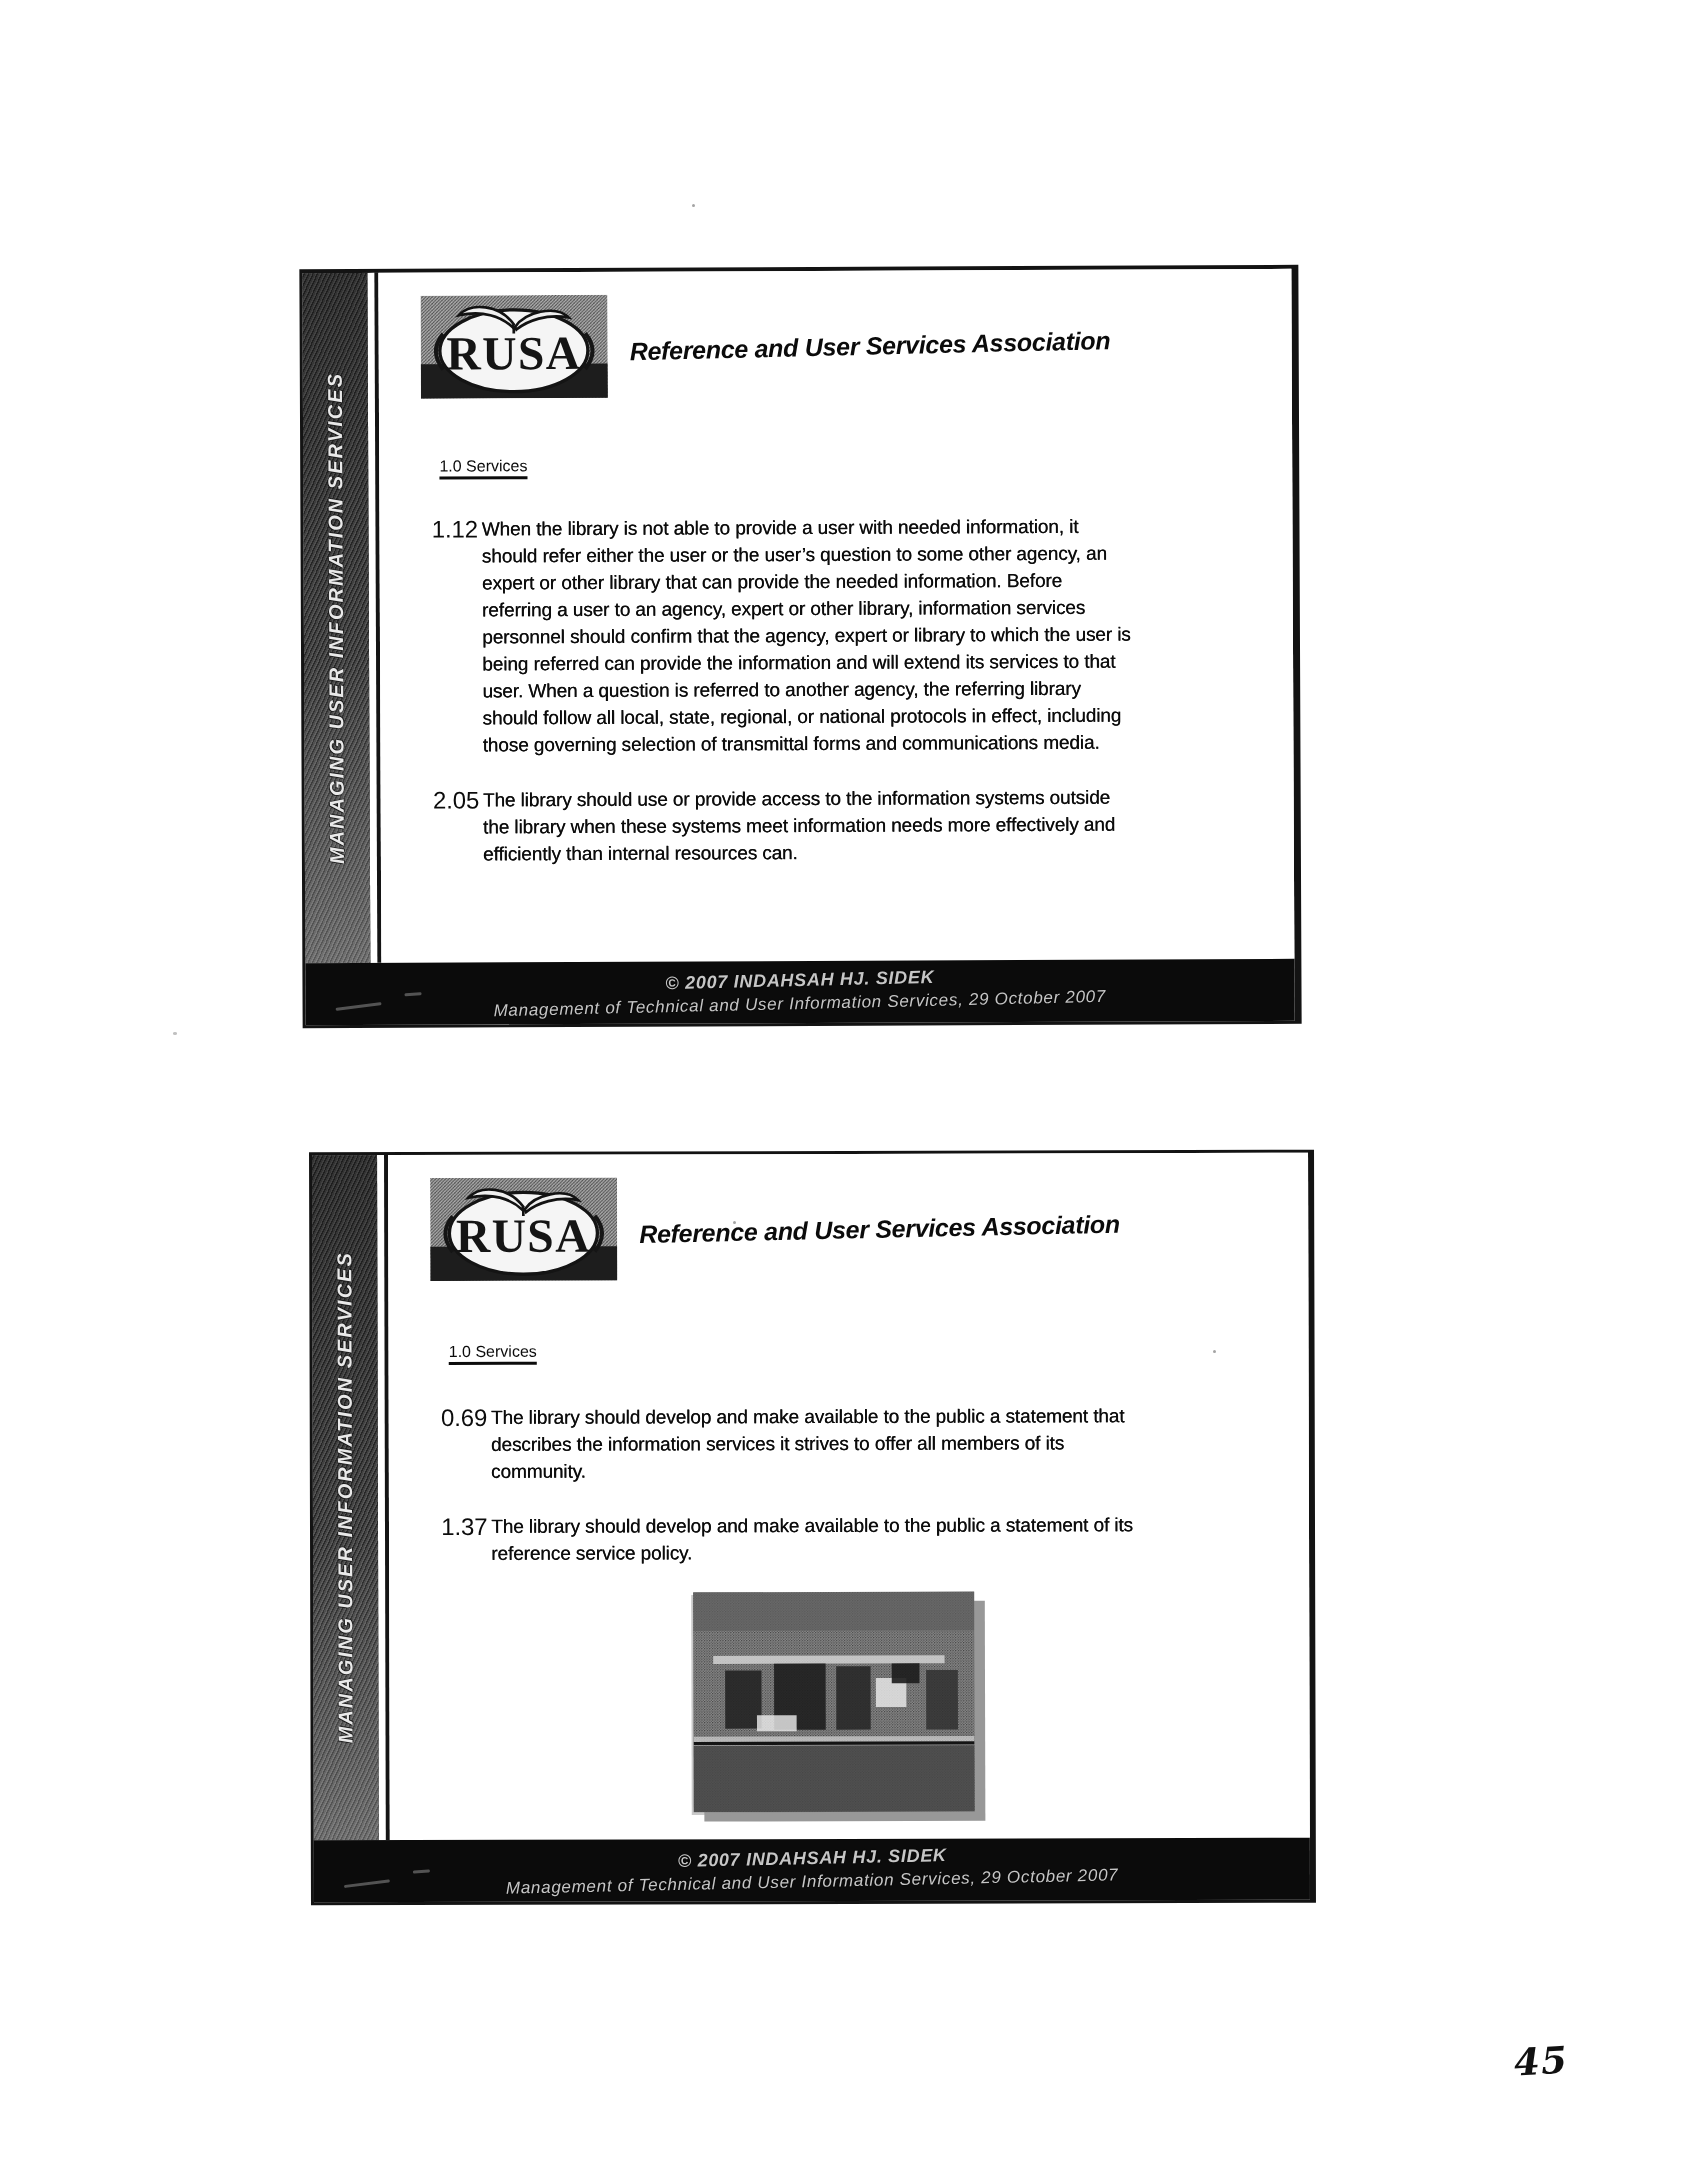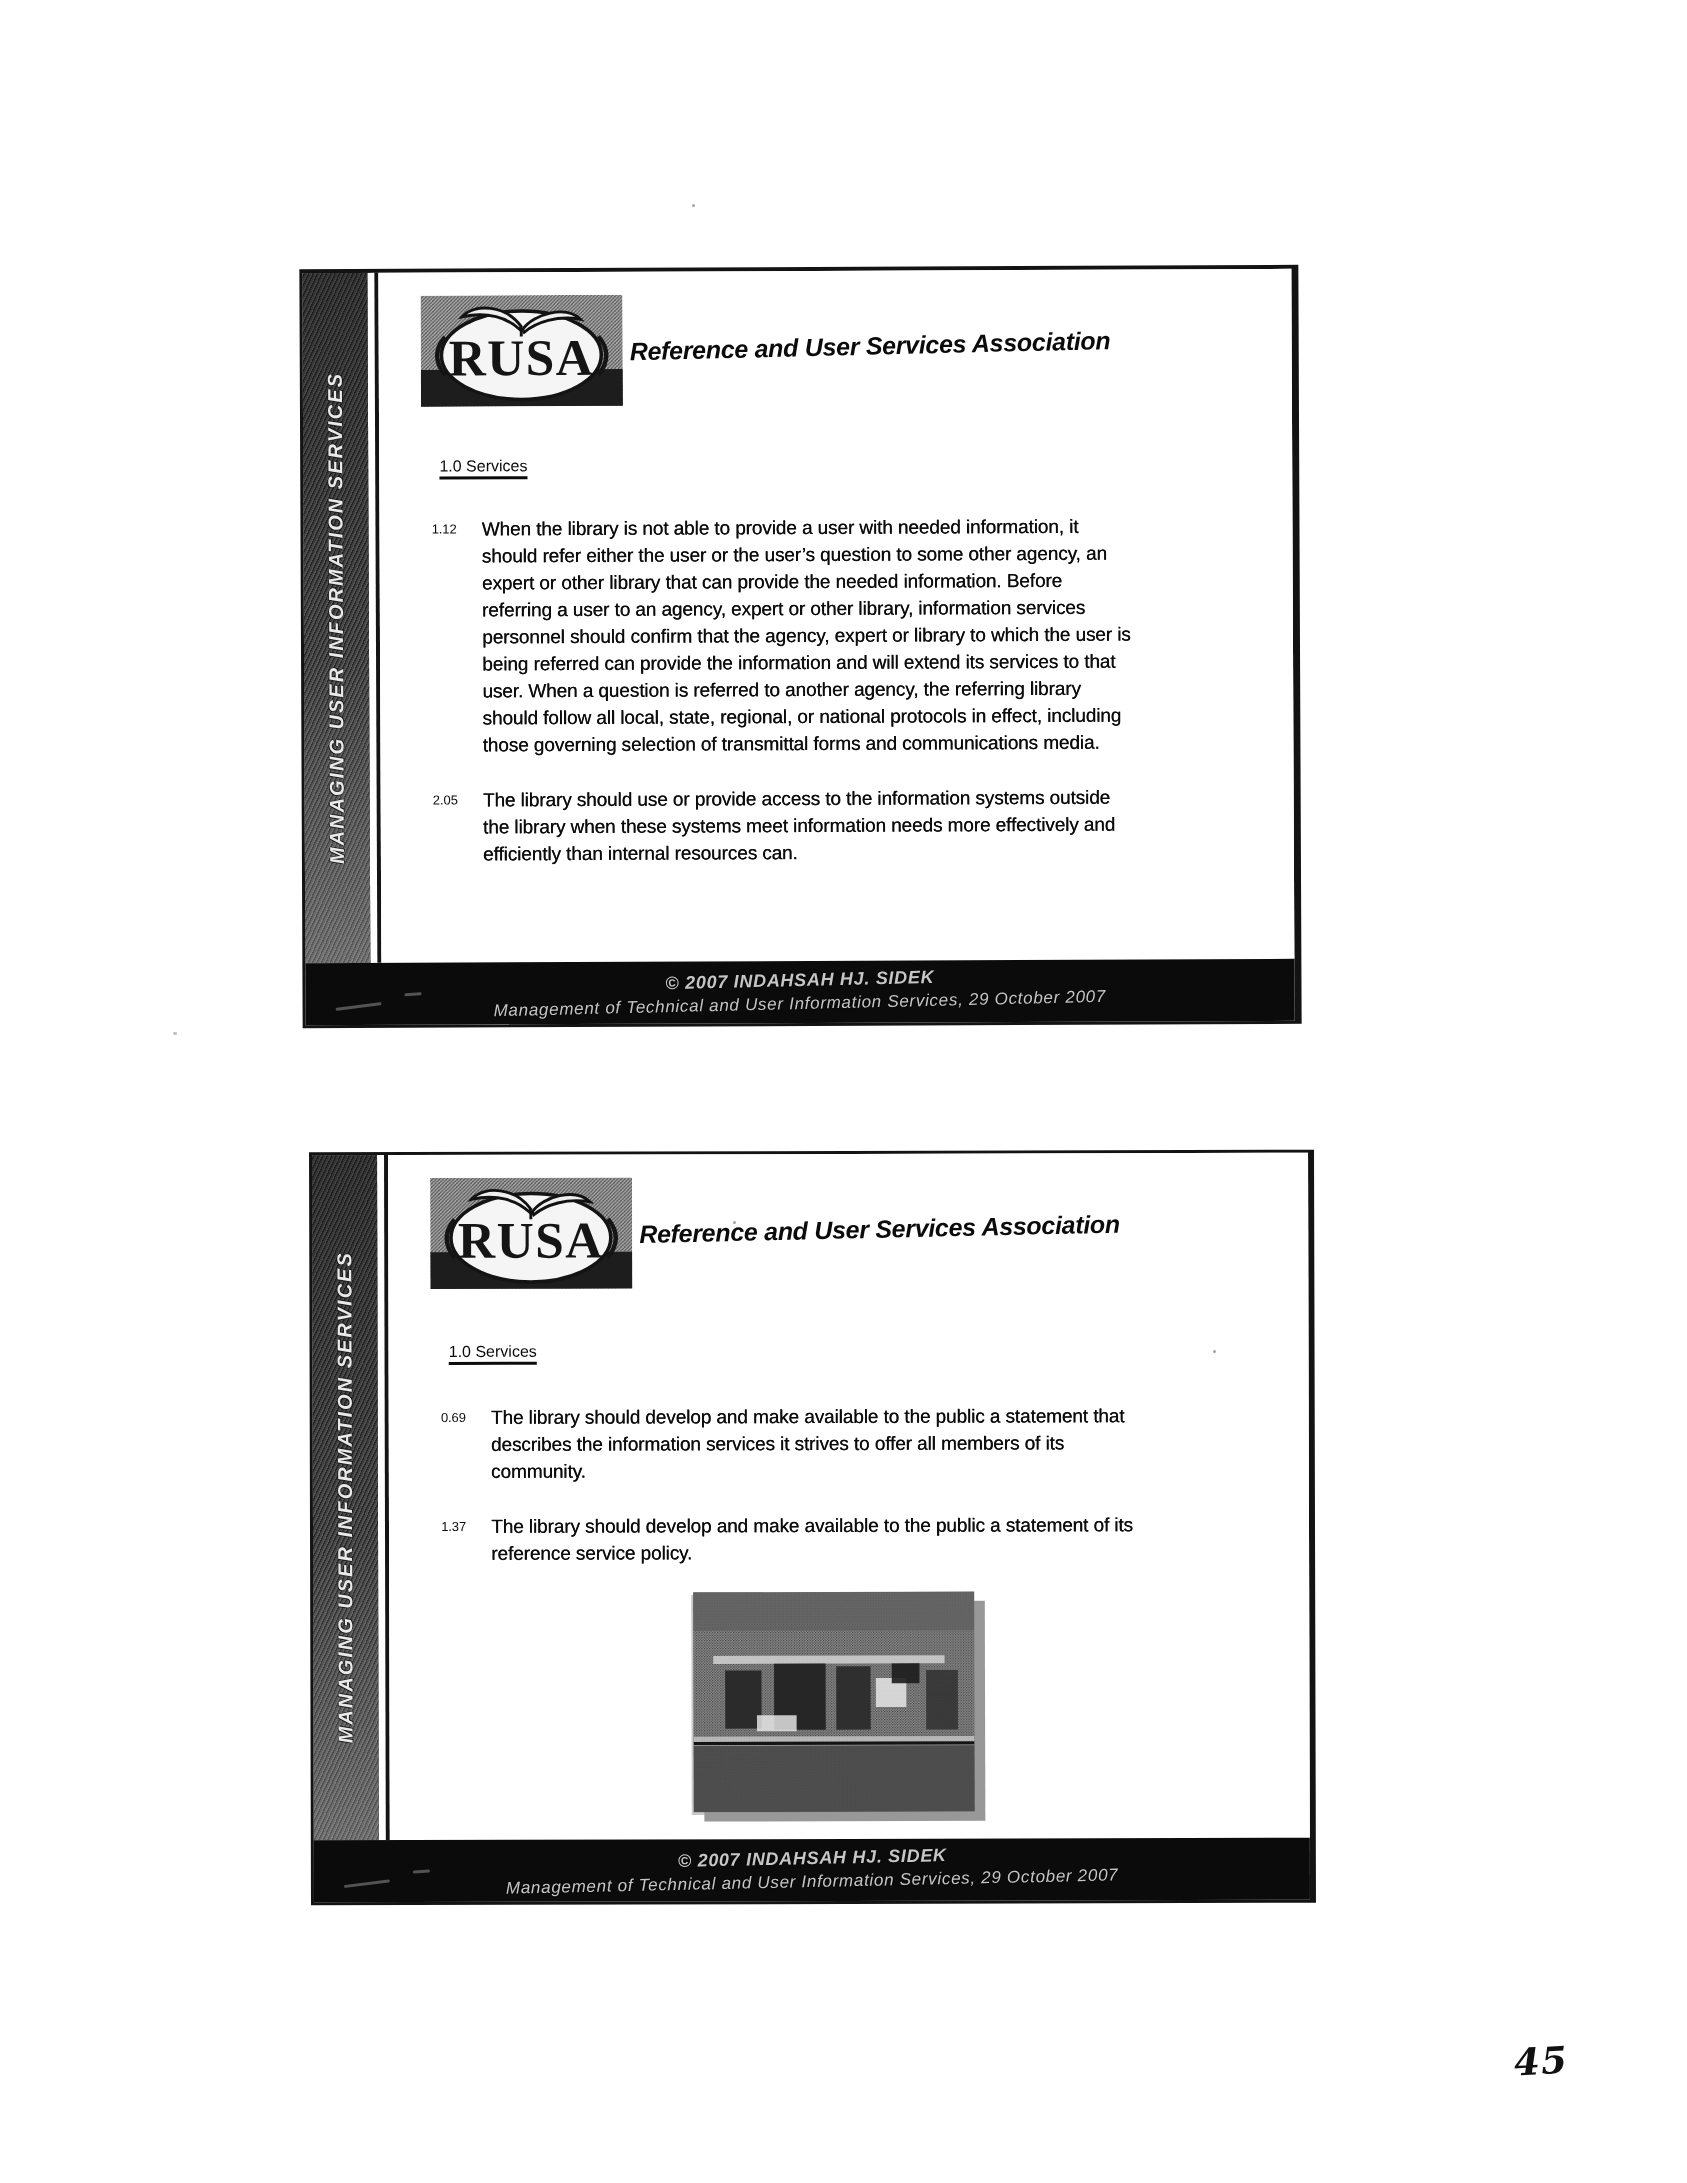--- a/index.html
+++ b/index.html
@@ -33,21 +33,21 @@
     font-style:italic;font-weight:bold;font-size:20px;letter-spacing:2px;
     color:#e9e9e9;white-space:nowrap;
     text-shadow:0.7px 0.7px 0 #161616,-0.7px -0.7px 0 #161616,0 0 1.3px #222;
   }
   .vgap{width:6.6px;flex:0 0 6.6px;background:#fff}
   .vline{width:4.6px;flex:0 0 4.6px;background:#141414}
 
   
   .content{flex:1;position:relative;background:#fff;overflow:hidden}
 
-  .logo{position:absolute;left:42px;top:22.5px;width:202px;height:103px}
+  .logo{position:absolute;left:42px;top:22.5px;width:187px;height:103px}
 
   .slide-title{
     position:absolute;left:251px;top:61px;white-space:nowrap;
     font-weight:bold;font-style:italic;font-size:25px;letter-spacing:-0.3px;
     transform:rotate(-1.1deg);color:#0b0b0b;
   }
 
   .heading{
     position:absolute;left:60px;white-space:nowrap;
     font-weight:normal;font-size:16px;letter-spacing:0;
@@ -55,21 +55,21 @@
     color:#0b0b0b;
   }
   #s1 .heading{top:185px}
   #s2 .heading{top:188px}
 
   .items{position:absolute;left:52px;right:13.2px}
   #s1 .items{top:243px}
   #s2 .items{top:249px}
 
   .item{position:relative;padding-left:50px;margin-bottom:28px}
-  .num{position:absolute;left:0;top:0;font-size:13px;line-height:27px;letter-spacing:-0.1px}
+  .num{position:absolute;left:0;top:0;font-size:24px;line-height:27px;letter-spacing:-0.1px}
   .bline{
     font-size:19px;line-height:27px;letter-spacing:-0.1px;white-space:nowrap;
     color:#0c0c0c;text-shadow:0.3px 0.1px 0 #1a1a1a;
   }
 
   
   .photo{
     position:absolute;left:304px;top:438px;width:281px;height:220px;
     background:#7c7c7c;box-shadow:10.6px 9.3px 0 0 #989898, -2px 2.6px 0 0 #c9c9c9;
   }

